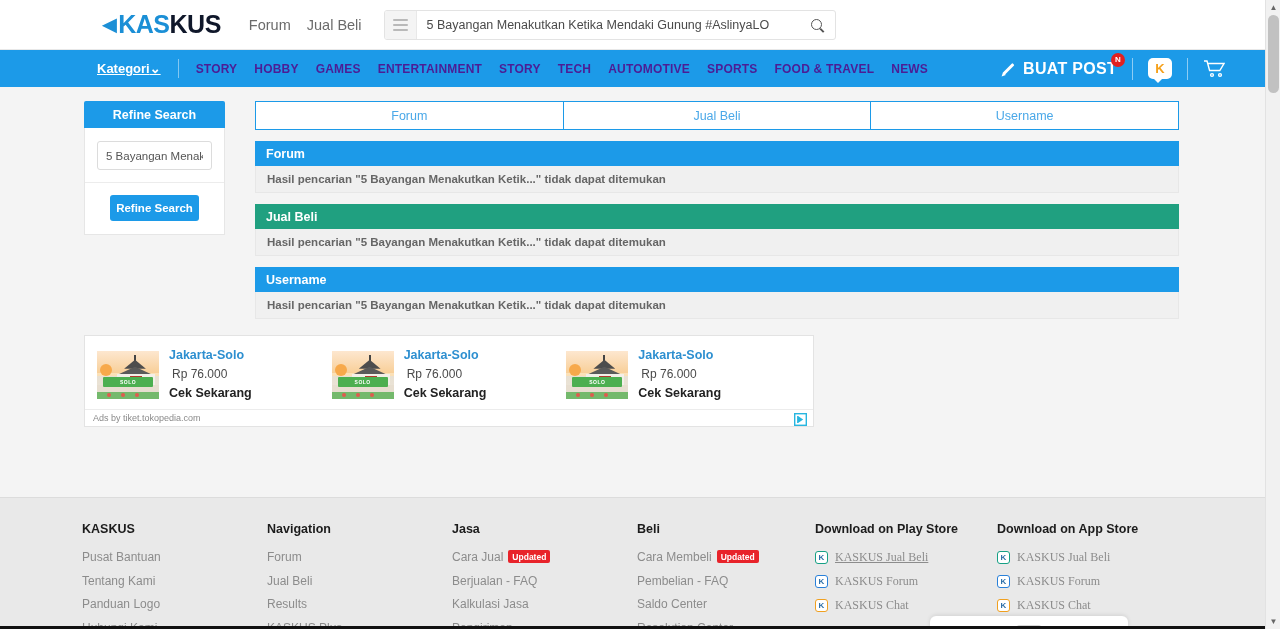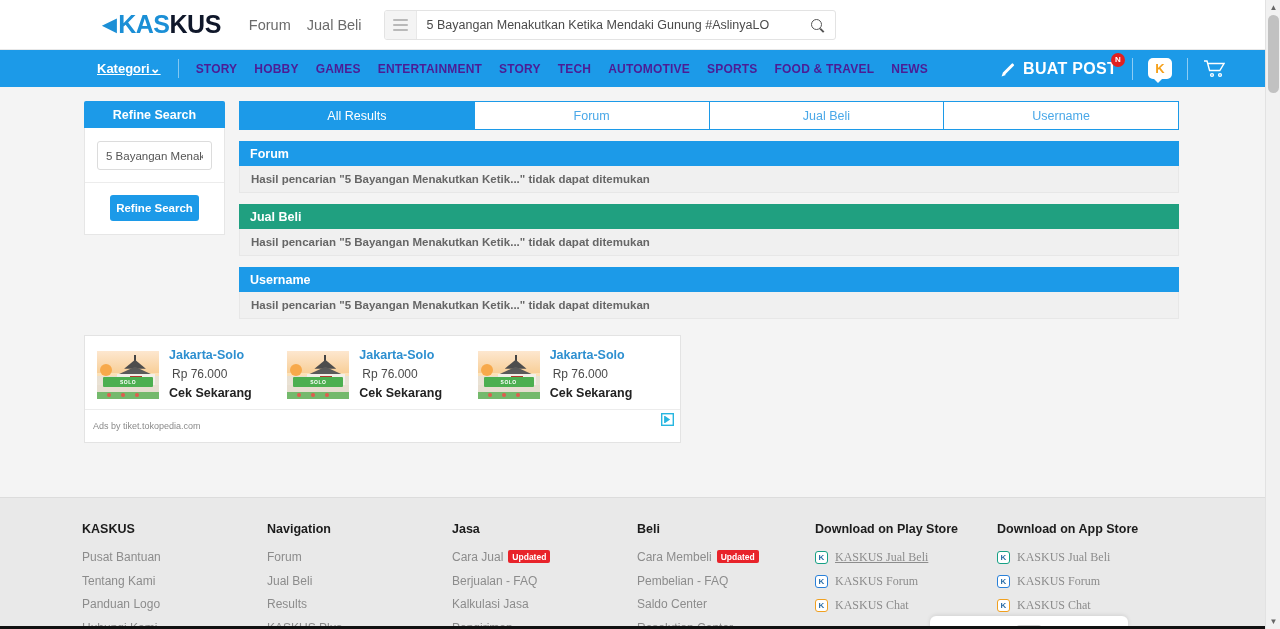--- a/index.html
+++ b/index.html
@@ -133,21 +133,21 @@
     border-left:5px solid transparent; border-right:5px solid transparent; border-top:5px solid #fff;
   }
   .chat-k { color:#f5a11b; font-size:13px; font-weight:bold; line-height:1; }
   .cart { width:22px; height:19px; position:relative; cursor:pointer; }
   .cart svg { display:block; }
 
   
   .content {
     width: 1265px; background: #f4f4f4; padding-top: 14px; height: 410px;
   }
-  .container { width: 1095px; margin-left: 84px; display:flex; gap: 0; }
+  .container { width: 1095px; margin-left: 84px; display:flex; gap: 16px; }
 
   .sidebar { width: 141px; flex: none; }
   .side-head {
     background:#1c9ae8; color:#fff; height:27px; display:flex; align-items:center;
     justify-content:center; font-size:12.5px; font-weight:bold; border-radius:2px 2px 0 0;
   }
   .side-body {
     background:#fff; border:1px solid #e6e6e6; border-top:none; padding: 13px 12px;
   }
   .side-input {
@@ -181,21 +181,21 @@
   .rhead.blue { background:#1c9ae8; }
   .rhead.green { background:#20a080; }
   .rbody {
     background:#f0f0f0; border:1px solid #e7e7e7; border-top:none;
     height:27px; display:flex; align-items:center; padding-left:11px;
     color:#666; font-size:11.5px; font-weight:bold;
   }
 
   
   .adbox {
-    width: 597px; margin: 16px 0 0 0; background:#fff;
+    width: 730px; margin: 16px 0 0 0; background:#fff;
     border:1px solid #e3e3e3; position:relative;
   }
   .ad-items { display:flex; padding: 10px 12px 6px 12px; }
   .ad-item { display:flex; align-items:center; flex:1; gap: 10px; }
   .ad-thumb {
     width:62px; height:48px; flex:none; position:relative; overflow:hidden;
     background: linear-gradient(#fdebd0 0%, #fbe0b6 52%, #e8e0d2 52%, #ece6da 100%);
   }
   .at-sky { position:absolute; top:0; left:0; right:0; height:22px;
     background: linear-gradient(#fde7cf, #f8cf98); }
@@ -214,21 +214,21 @@
   .at-banner span { color:#fff; font-size:5px; font-weight:bold; letter-spacing:.5px;}
   .at-grass { position:absolute; left:0; bottom:0; width:62px; height:7px; background:#74b96c;}
   .at-f1,.at-f2,.at-f3 { position:absolute; bottom:2px; width:4px; height:4px; border-radius:50%; background:#e05b4f;}
   .at-f1 { left:10px;} .at-f2 { left:24px;} .at-f3 { left:38px;}
   .ad-text { line-height: 1.55; }
   .ad-route { color:#2d8fd0; font-size:12.5px; font-weight:bold; }
   .ad-price { color:#4a4a4a; font-size:12px; padding-left:3px; }
   .ad-cta { color:#222; font-size:12.5px; font-weight:bold; }
   .ad-footer {
     border-top:1px solid #ececec; height:17px; display:flex; align-items:center;
-    padding: 16px 8px; position:relative;
+    padding: 0 8px; position:relative;
   }
   .ad-by { color:#8a8a8a; font-size:9px; }
   .adchoice {
     position:absolute; right:6px; top:2px; width:13px; height:13px;
   }
 
   
   .footer {
     background:#e9e9e9; width:1265px; height: 165px; border-top:1px solid #dcdcdc;
     padding-top: 24px;
@@ -348,21 +348,20 @@
       <div class="side-head">Refine Search</div>
       <div class="side-body">
         <input class="side-input" value="5 Bayangan Menakutkan Ketika Mendaki Gunung #AslinyaLO" style="">
         <div class="side-divider"></div>
         <button class="side-btn">Refine Search</button>
       </div>
     </div>
 
     <div class="results">
       <div class="tabs">
-        <div class="tab active">All Results</div>
         <div class="tab">Forum</div>
         <div class="tab">Jual Beli</div>
         <div class="tab">Username</div>
       </div>
 
       <div class="rsection">
         <div class="rhead blue">Forum</div>
         <div class="rbody">Hasil pencarian "5 Bayangan Menakutkan Ketik..." tidak dapat ditemukan</div>
       </div>
 

